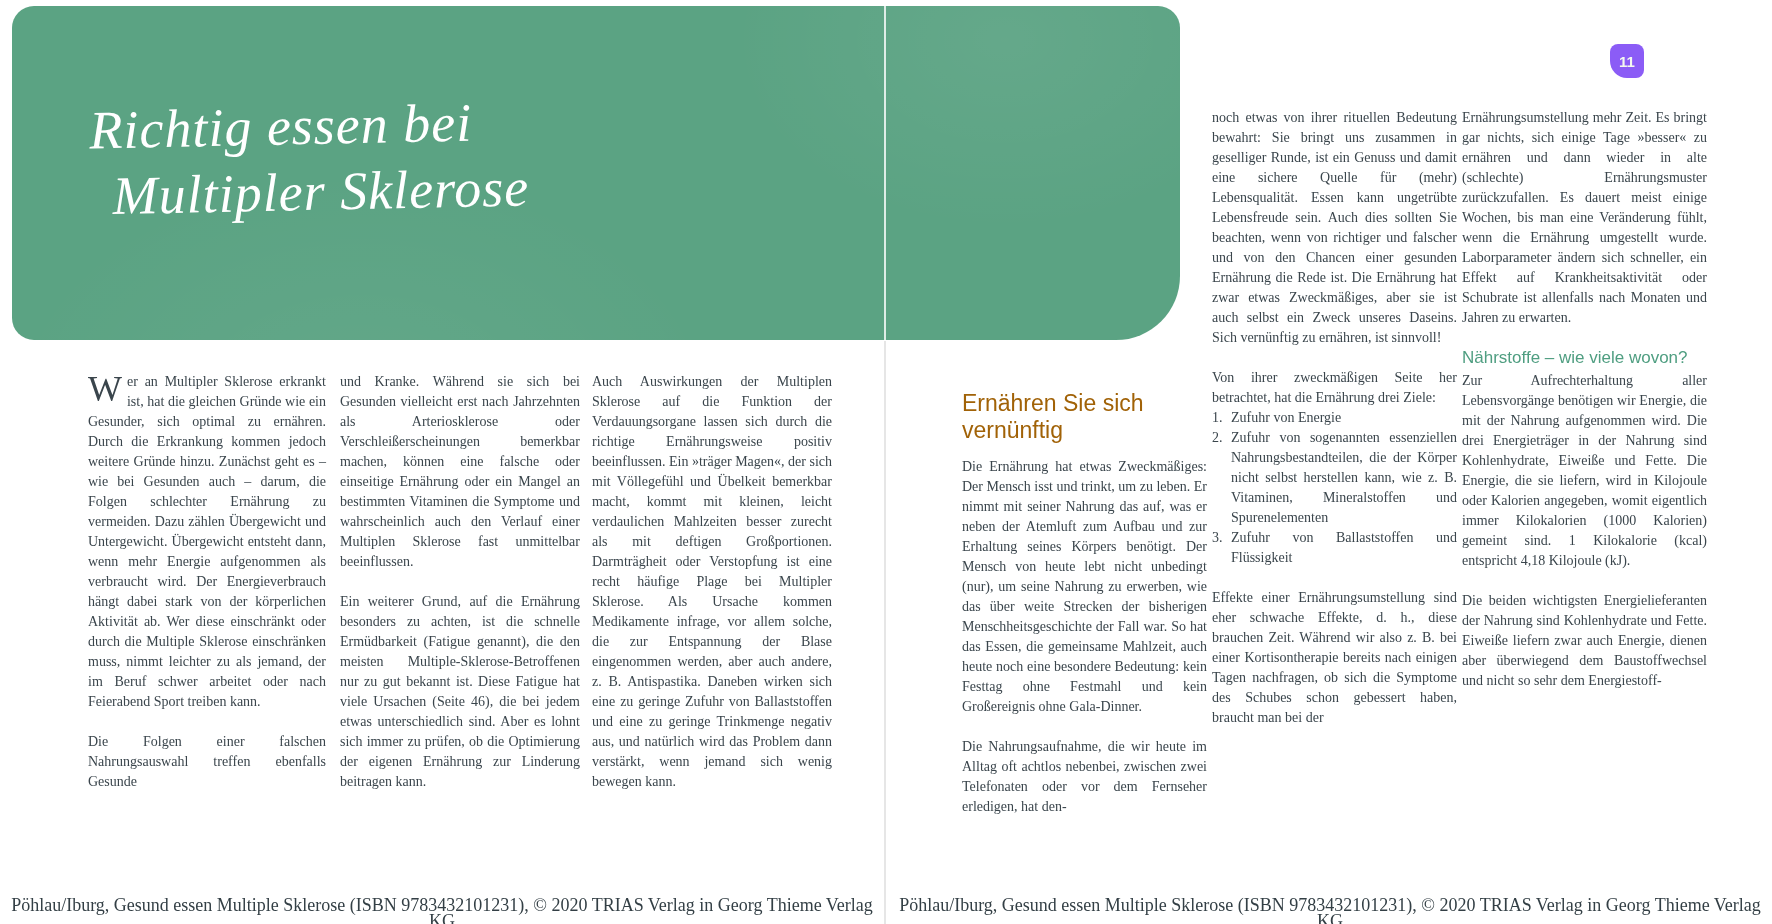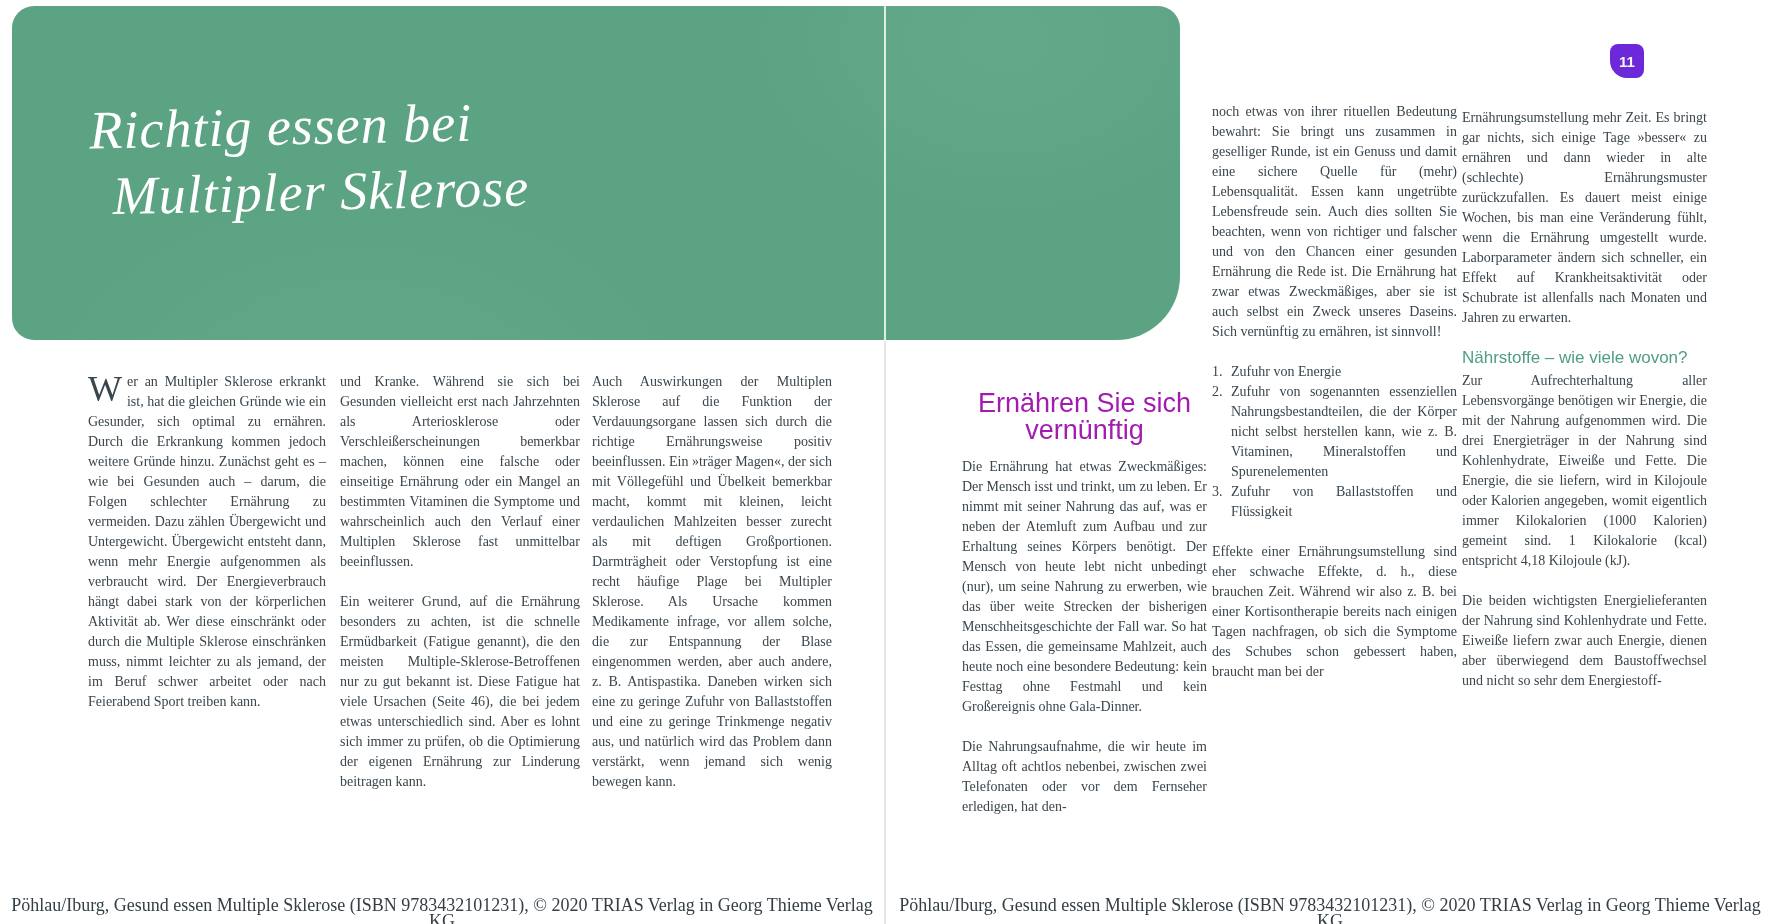--- a/index.html
+++ b/index.html
@@ -45,21 +45,21 @@
   .gutter-bottom {
     position: absolute; left: 884px; top: 341px;
     width: 2px; height: 583px;
     background: #e6e6e6;
   }
 
   
   .badge {
     position: absolute; left: 1610px; top: 44px;
     width: 34px; height: 34px;
-    background: #6d28d9;
+    background: #8b5cf6;
     border-radius: 8px 8px 8px 17px;
     color: #f4f9ef;
     font-family: "Liberation Sans", sans-serif;
     font-weight: bold; font-size: 15px;
     display: flex; align-items: center; justify-content: center;
   }
 
   
   .col {
     position: absolute;
@@ -70,38 +70,38 @@
     -webkit-hyphens: auto;
   }
   .col p { margin: 0 0 20px 0; }
   .col p:last-child { margin-bottom: 0; }
 
   .lp-col1 { left: 88px;  top: 372px; width: 238px; }
   .lp-col2 { left: 340px; top: 372px; width: 240px; }
   .lp-col3 { left: 592px; top: 372px; width: 240px; }
 
   .rp-col1 { left: 962px;  top: 390px; width: 245px; }
-  .rp-col2 { left: 1212px; top: 102px; width: 245px; }
+  .rp-col2 { left: 1212px; top: 108px; width: 245px; }
   .rp-col3 { left: 1462px; top: 108px; width: 245px; }
 
   .dropcap {
     float: left;
     font-size: 36px;
     line-height: 30px;
     padding: 2px 5px 0 0;
     color: #3a454c;
   }
 
   .green-heading {
     font-family: "Liberation Sans", sans-serif;
-    color: #a21caf;
-    font-size: 27px;
+    color: #a16207;
+    font-size: 23px;
     line-height: 27px;
     font-weight: 500;
-    text-align: center;
+    text-align: left;
     hyphens: manual;
     margin: 0 0 13px 0;
   }
   .green-heading.mid { margin-top: 28px; }
 
   .green-subheading {
     font-family: "Liberation Sans", sans-serif;
     color: #4f9e81;
     font-size: 17px;
     line-height: 20px;
@@ -138,39 +138,41 @@
   </div>
 </div>
 
 <div class="gutter-top"></div>
 <div class="gutter-bottom"></div>
 
 <div class="badge">11</div>
 
 <div class="col lp-col1">
   <p><span class="dropcap">W</span><span>er an Multipler Sklerose erkrankt ist, hat die gleichen Gründe wie ein Gesunder, sich optimal zu ernähren. Durch die Erkrankung kommen jedoch weitere Gründe hinzu. Zunächst geht es – wie bei Gesunden auch – darum, die Folgen schlechter Ernährung zu vermeiden. Dazu zählen Übergewicht und Untergewicht. Übergewicht entsteht dann, wenn mehr Energie aufgenommen als verbraucht wird. Der Energieverbrauch hängt dabei stark von der körperlichen Aktivität ab. Wer diese einschränkt oder durch die Multiple Sklerose einschränken muss, nimmt leichter zu als jemand, der im Beruf schwer arbeitet oder nach Feierabend Sport treiben kann.</span></p>
+  <p>Die Folgen einer falschen Nahrungsauswahl treffen ebenfalls Gesunde</p>
 </div>
 
 <div class="col lp-col2">
   <p>und Kranke. Während sie sich bei Gesunden vielleicht erst nach Jahrzehnten als Arteriosklerose oder Verschleißerscheinungen bemerkbar machen, können eine falsche oder einseitige Ernährung oder ein Mangel an bestimmten Vitaminen die Symptome und wahrscheinlich auch den Verlauf einer Multiplen Sklerose fast unmittelbar beeinflussen.</p>
   <p>Ein weiterer Grund, auf die Ernährung besonders zu achten, ist die schnelle Ermüdbarkeit (Fatigue genannt), die den meisten Multiple-Sklerose-Betroffenen nur zu gut bekannt ist. Diese Fatigue hat viele Ursachen (Seite 46), die bei jedem etwas unterschiedlich sind. Aber es lohnt sich immer zu prüfen, ob die Optimierung der eigenen Ernährung zur Linderung beitragen kann.</p>
 </div>
 
 <div class="col lp-col3">
   <p>Auch Auswirkungen der Multiplen Sklerose auf die Funktion der Verdauungsorgane lassen sich durch die richtige Ernährungsweise positiv beeinflussen. Ein »träger Magen«, der sich mit Völlegefühl und Übelkeit bemerkbar macht, kommt mit kleinen, leicht verdaulichen Mahlzeiten besser zurecht als mit deftigen Großportionen. Darmträgheit oder Verstopfung ist eine recht häufige Plage bei Multipler Sklerose. Als Ursache kommen Medikamente infrage, vor allem solche, die zur Entspannung der Blase eingenommen werden, aber auch andere, z. B. Antispastika. Daneben wirken sich eine zu geringe Zufuhr von Ballaststoffen und eine zu geringe Trinkmenge negativ aus, und natürlich wird das Problem dann verstärkt, wenn jemand sich wenig bewegen kann.</p>
 </div>
 
 <div class="col rp-col1">
   <h2 class="green-heading">Ernähren Sie sich vernünftig</h2>
   <p>Die Ernährung hat etwas Zweckmäßiges: Der Mensch isst und trinkt, um zu leben. Er nimmt mit seiner Nahrung das auf, was er neben der Atemluft zum Aufbau und zur Erhaltung seines Körpers benötigt. Der Mensch von heute lebt nicht unbedingt (nur), um seine Nahrung zu erwerben, wie das über weite Strecken der bisherigen Menschheitsgeschichte der Fall war. So hat das Essen, die gemeinsame Mahlzeit, auch heute noch eine besondere Bedeutung: kein Festtag ohne Festmahl und kein Großereignis ohne Gala-Dinner.</p>
   <p>Die Nahrungsaufnahme, die wir heute im Alltag oft achtlos nebenbei, zwischen zwei Telefonaten oder vor dem Fernseher erledigen, hat den-</p>
 </div>
 
 <div class="col rp-col2">
   <p>noch etwas von ihrer rituellen Bedeutung bewahrt: Sie bringt uns zusammen in geselliger Runde, ist ein Genuss und damit eine sichere Quelle für (mehr) Lebensqualität. Essen kann ungetrübte Lebensfreude sein. Auch dies sollten Sie beachten, wenn von richtiger und falscher und von den Chancen einer gesunden Ernährung die Rede ist. Die Ernährung hat zwar etwas Zweckmäßiges, aber sie ist auch selbst ein Zweck unseres Daseins. Sich vernünftig zu ernähren, ist sinnvoll!</p>
+  <p class="tight">Von ihrer zweckmäßigen Seite her betrachtet, hat die Ernährung drei Ziele:</p>
   <div class="num-list">
     <div class="num-item">
       <span class="num">1.</span>
       <span class="txt">Zufuhr von Energie</span>
     </div>
     <div class="num-item">
       <span class="num">2.</span>
       <span class="txt">Zufuhr von sogenannten essenziellen Nahrungsbestandteilen, die der Körper nicht selbst herstellen kann, wie z. B. Vitaminen, Mineralstoffen und Spurenelementen</span>
     </div>
     <div class="num-item">

